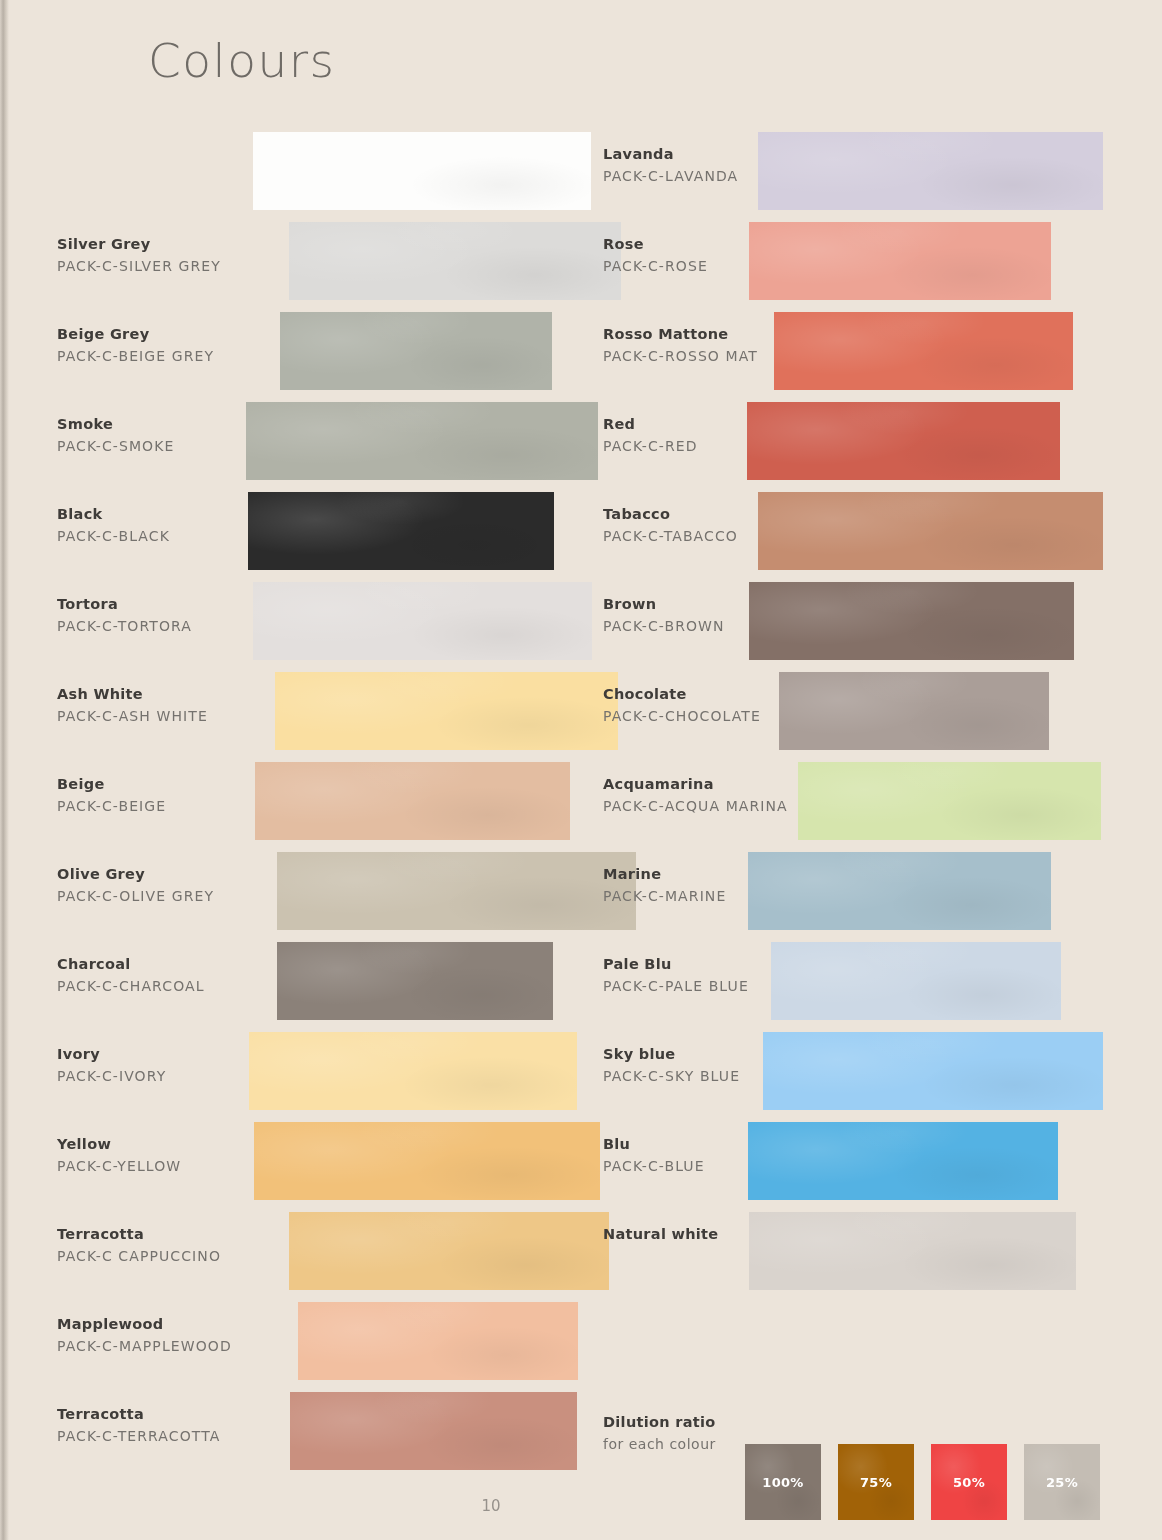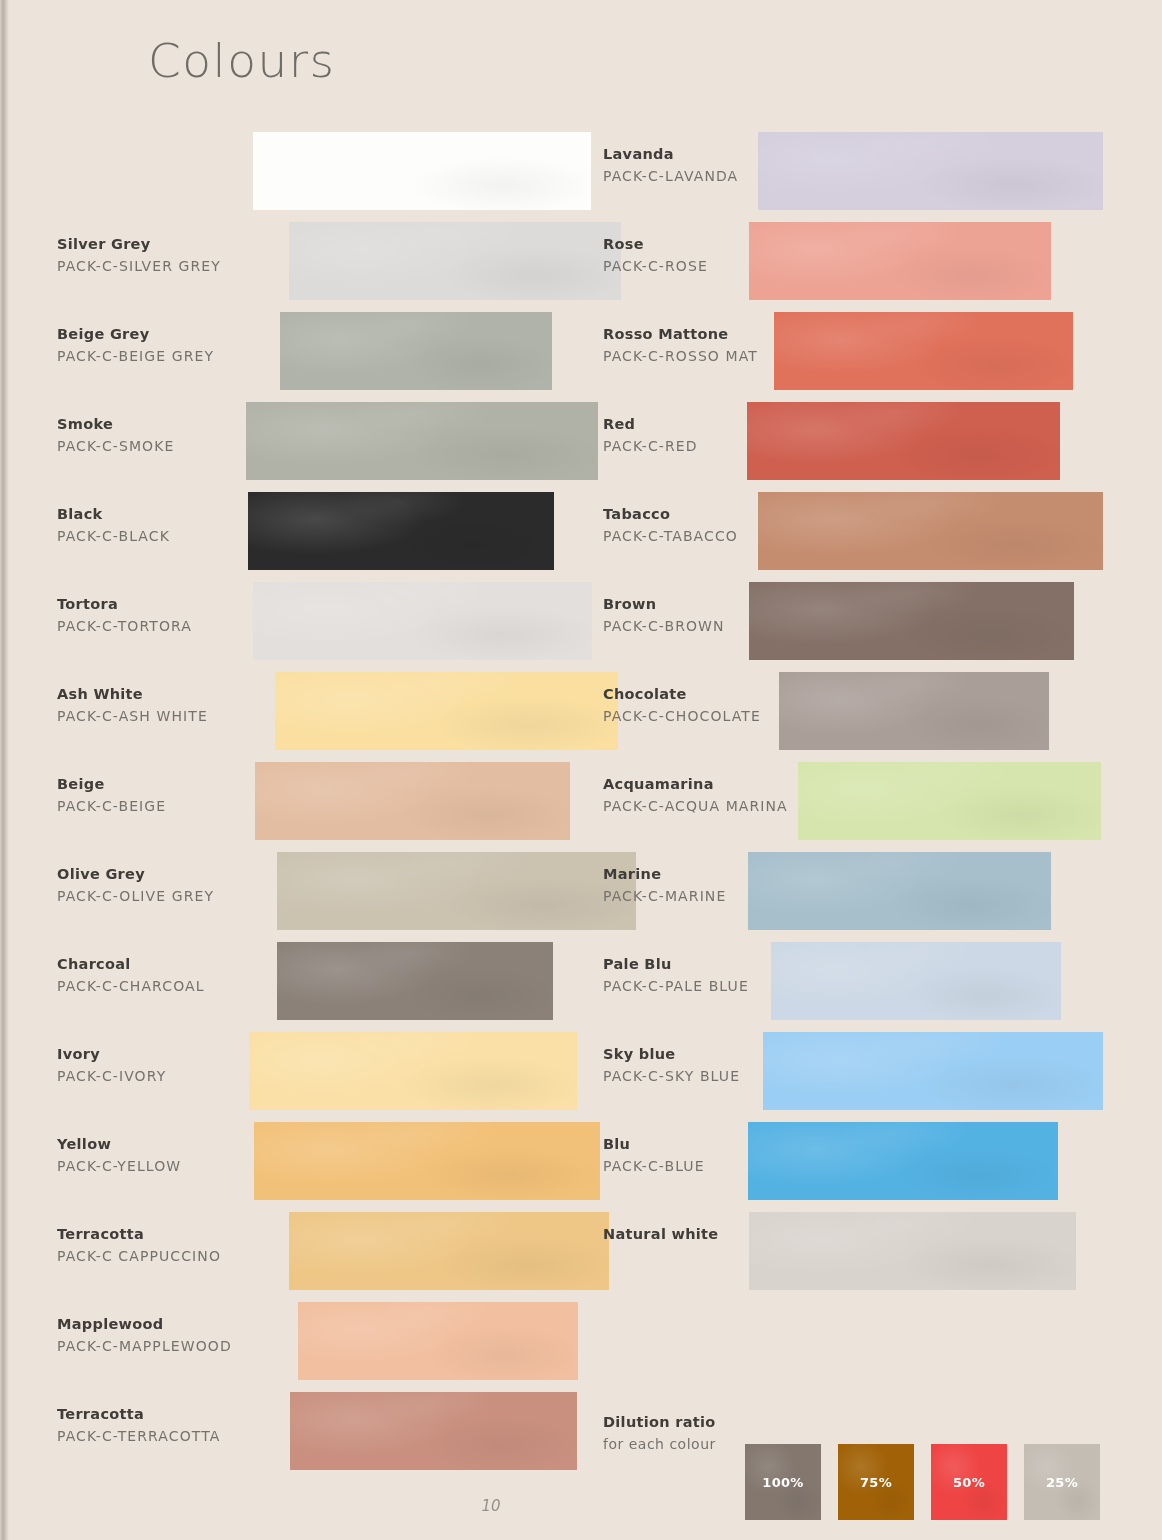--- a/index.html
+++ b/index.html
@@ -165,21 +165,20 @@
       radial-gradient(ellipse 50% 50% at 70% 75%, rgba(0,0,0,0.05), transparent 60%);
   }
 
   .page-number {
     position: absolute;
     left: 0;
     top: 1497px;
     width: 982px;
     text-align: center;
     font-size: 15px;
-    font-style: italic;
     color: #96918b;
     font-family: "DejaVu Sans", sans-serif;
   }
 </style>
 </head>
 <body>
 
 <div id="page">
 
   <div class="spine"></div>

